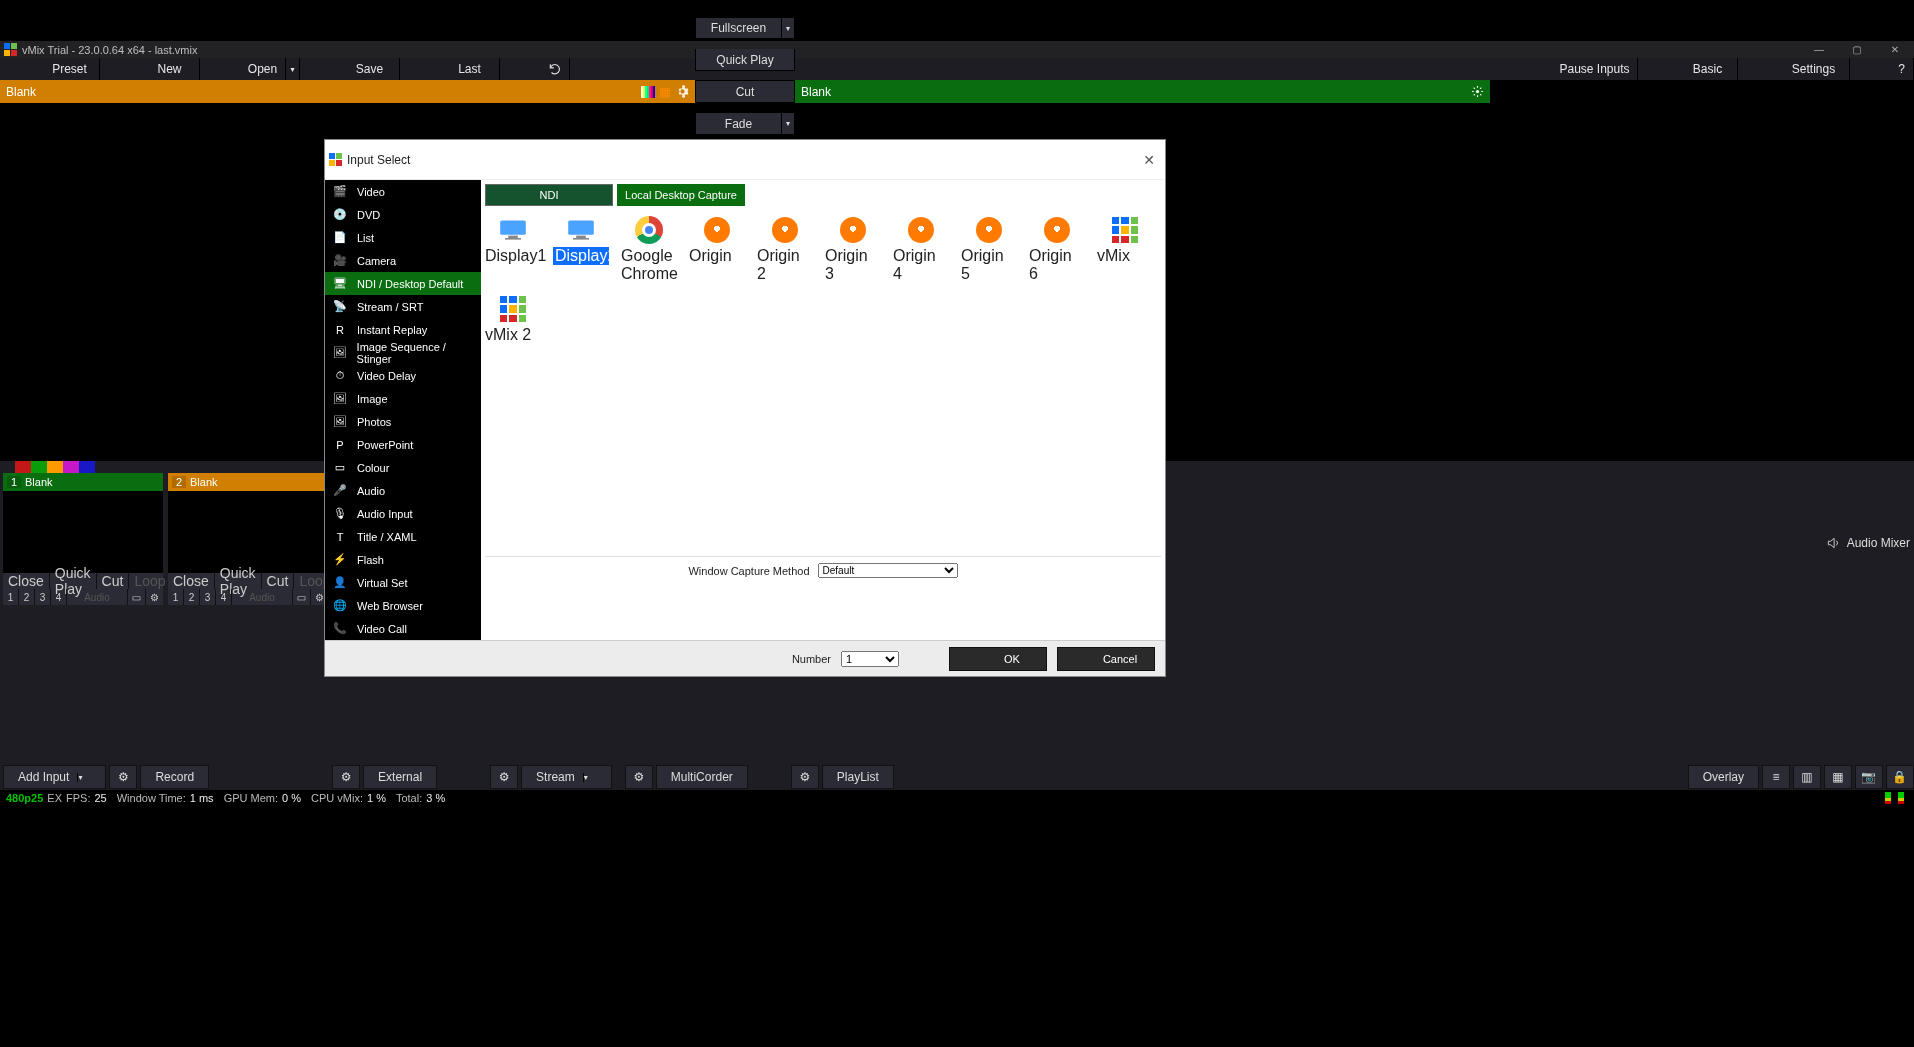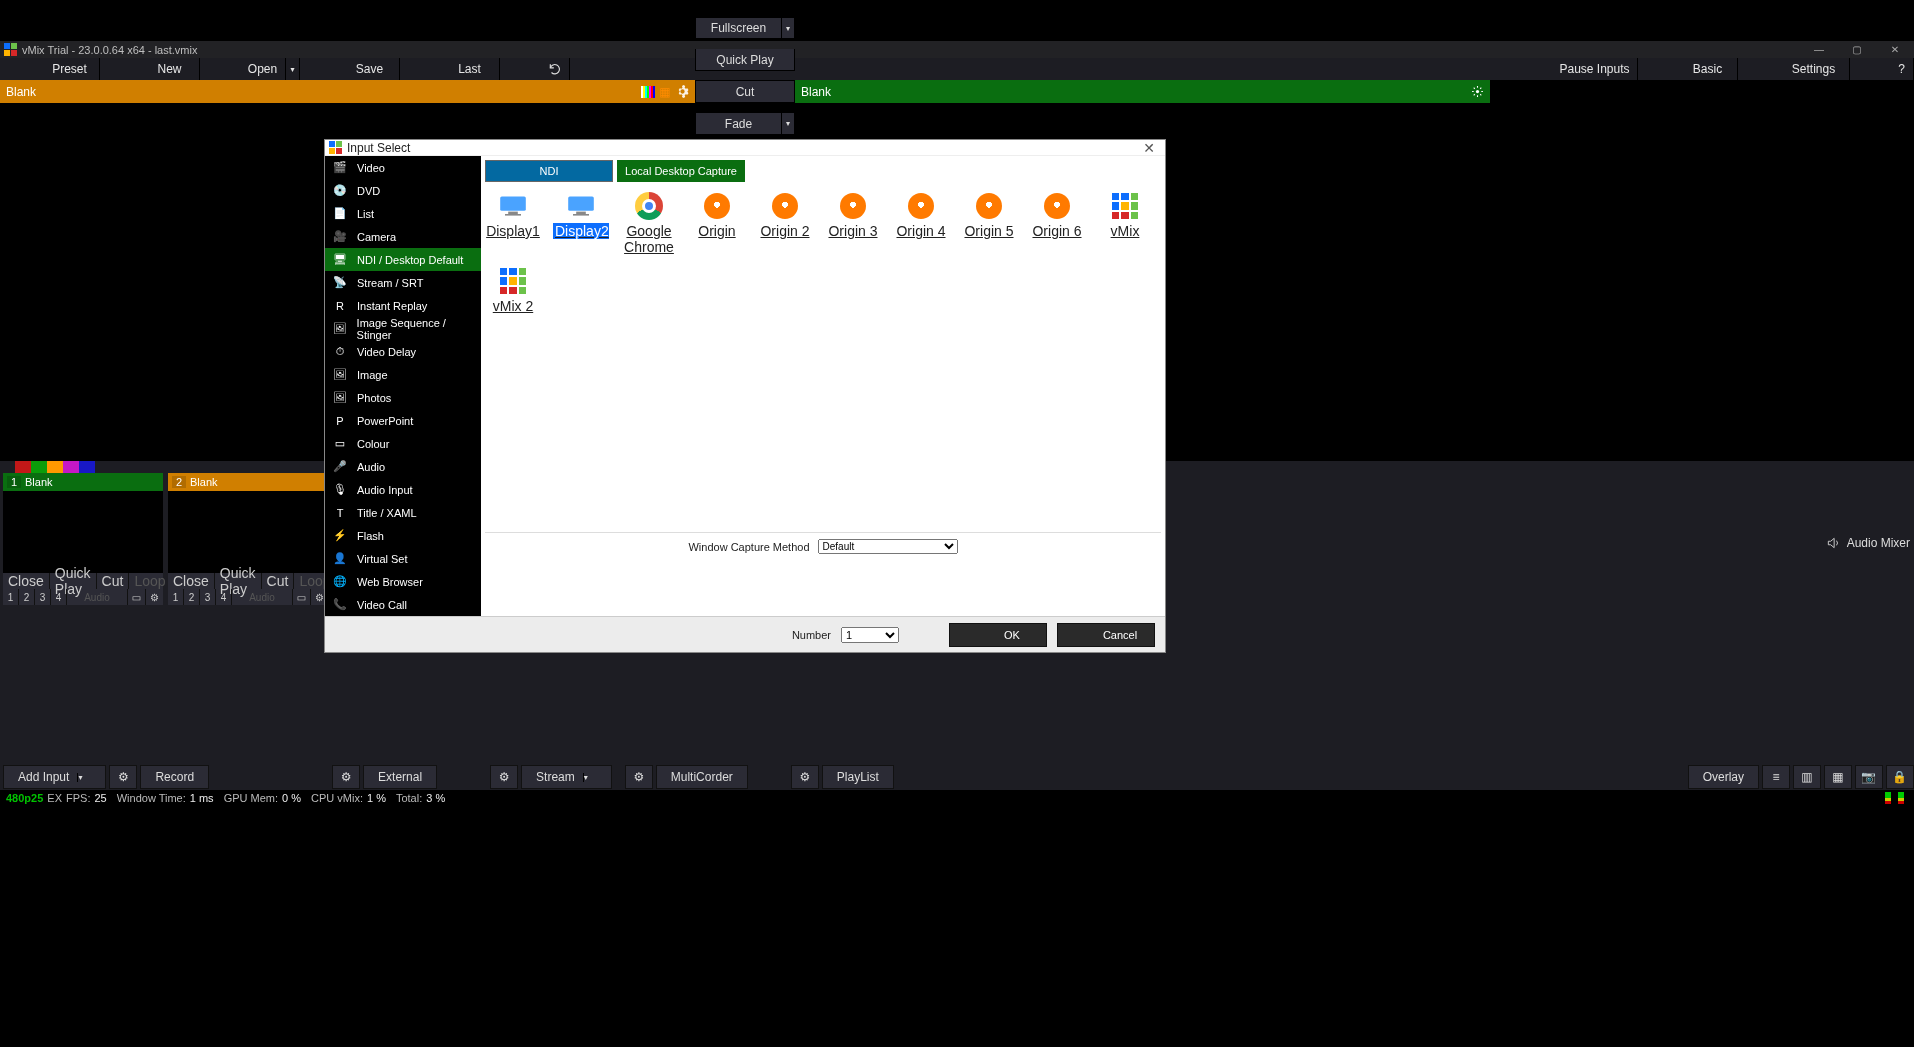--- a/index.html
+++ b/index.html
@@ -73,38 +73,38 @@
 
 .status { position:absolute; left:0; right:0; top:790px; height:16px; background:#000; display:flex; align-items:center; font-size:11px; padding-left:6px; gap:4px; color:#ccc;}
 .status .g{color:#00c200; font-weight:bold;}
 .status .lbl{color:#bbb;}
 .status .val{color:#eee; margin-right:6px;}
 .status .rightico { margin-left:auto; display:flex; gap:7px; padding-right:10px;}
 .status .meter{width:6px;height:12px;background:linear-gradient(to top,#c00 0 25%,#cc0 25% 50%,#0c0 50% 100%);}
 
 
 .modal { position:absolute; left:325px; top:140px; width:840px; background:#fff; color:#222; box-shadow:0 0 0 1px #888; z-index:50;}
-.modal .mtitle { height:16px; background:#fff; display:flex; align-items:center; padding-left:4px; font-size:12px; border-bottom:1px solid #eee;}
+.modal .mtitle { height:40px; background:#fff; display:flex; align-items:center; padding-left:4px; font-size:12px; border-bottom:1px solid #eee;}
 .modal .mtitle .mlogo{width:13px;height:13px;margin-right:5px;display:grid;grid-template:1fr 1fr/1fr 1fr;gap:1px;}
 .modal .mtitle .mlogo span:nth-child(1){background:#0d6efd;}
 .modal .mtitle .mlogo span:nth-child(2){background:#6cc24a;}
 .modal .mtitle .mlogo span:nth-child(3){background:#ffb400;}
 .modal .mtitle .mlogo span:nth-child(4){background:#d62828;}
 .modal .mtitle .mclose{margin-left:auto; width:32px; text-align:center; font-size:14px; color:#555;}
 .modal .mbody { display:flex; }
 .modal .cats { width:156px; background:#000; color:#fff; font-size:11px; max-height:468px; overflow:hidden;}
 .modal .cat { height:23px; display:flex; align-items:center; padding-left:6px; gap:8px;}
 .modal .cat.sel { background:#0a6e10; }
 .modal .main { flex:1; background:#fff; color:#222; padding:4px; }
 .modal .tabs { display:flex; gap:4px; }
 .modal .tab { width:128px; height:22px; display:flex; align-items:center; justify-content:center; font-size:11px; border:1px solid #666;}
-.modal .tab.ndi { background:#0369a1; color:#fff;}
+.modal .tab.ndi { background:#14532d; color:#fff;}
 .modal .tab.sel { background:#0a6e10; color:#fff; border-color:#0a6e10;}
 .modal .grid { display:flex; gap:12px; margin-top:10px; flex-wrap:wrap; align-content:flex-start; min-height:340px;}
-.modal .cell { width:56px; text-align:center; font-size:14px; color:#222;text-decoration:underline;}
+.modal .cell { width:56px; text-align:left; font-size:16px; color:#222;}
 .modal .cell .cicon { width:34px; height:28px; margin:0 auto 3px; display:flex; align-items:center; justify-content:center;}
 .modal .cell.sel .clabel{ background:#0d6efd; color:#fff; padding:0 2px;}
 .modal .captmethod { display:flex; align-items:center; justify-content:center; gap:8px; font-size:11px; padding:6px 0 10px; border-top:1px solid #ddd;}
 .modal .captmethod select{width:140px; font-size:10px;}
 .modal .mfooter { background:#ececec; height:36px; display:flex; align-items:center; justify-content:flex-end; gap:10px; padding:0 10px; font-size:11px; border-top:1px solid #ccc;}
 .modal .mfooter select{width:58px;font-size:11px;}
 .modal .mfooter .fbtn{width:98px;height:24px;background:#2a2a2a;color:#fff;display:flex;align-items:center;justify-content:center;border:1px solid #111;padding-left:28px;}
 
 
 .ic-monitor{width:34px;height:24px;}

